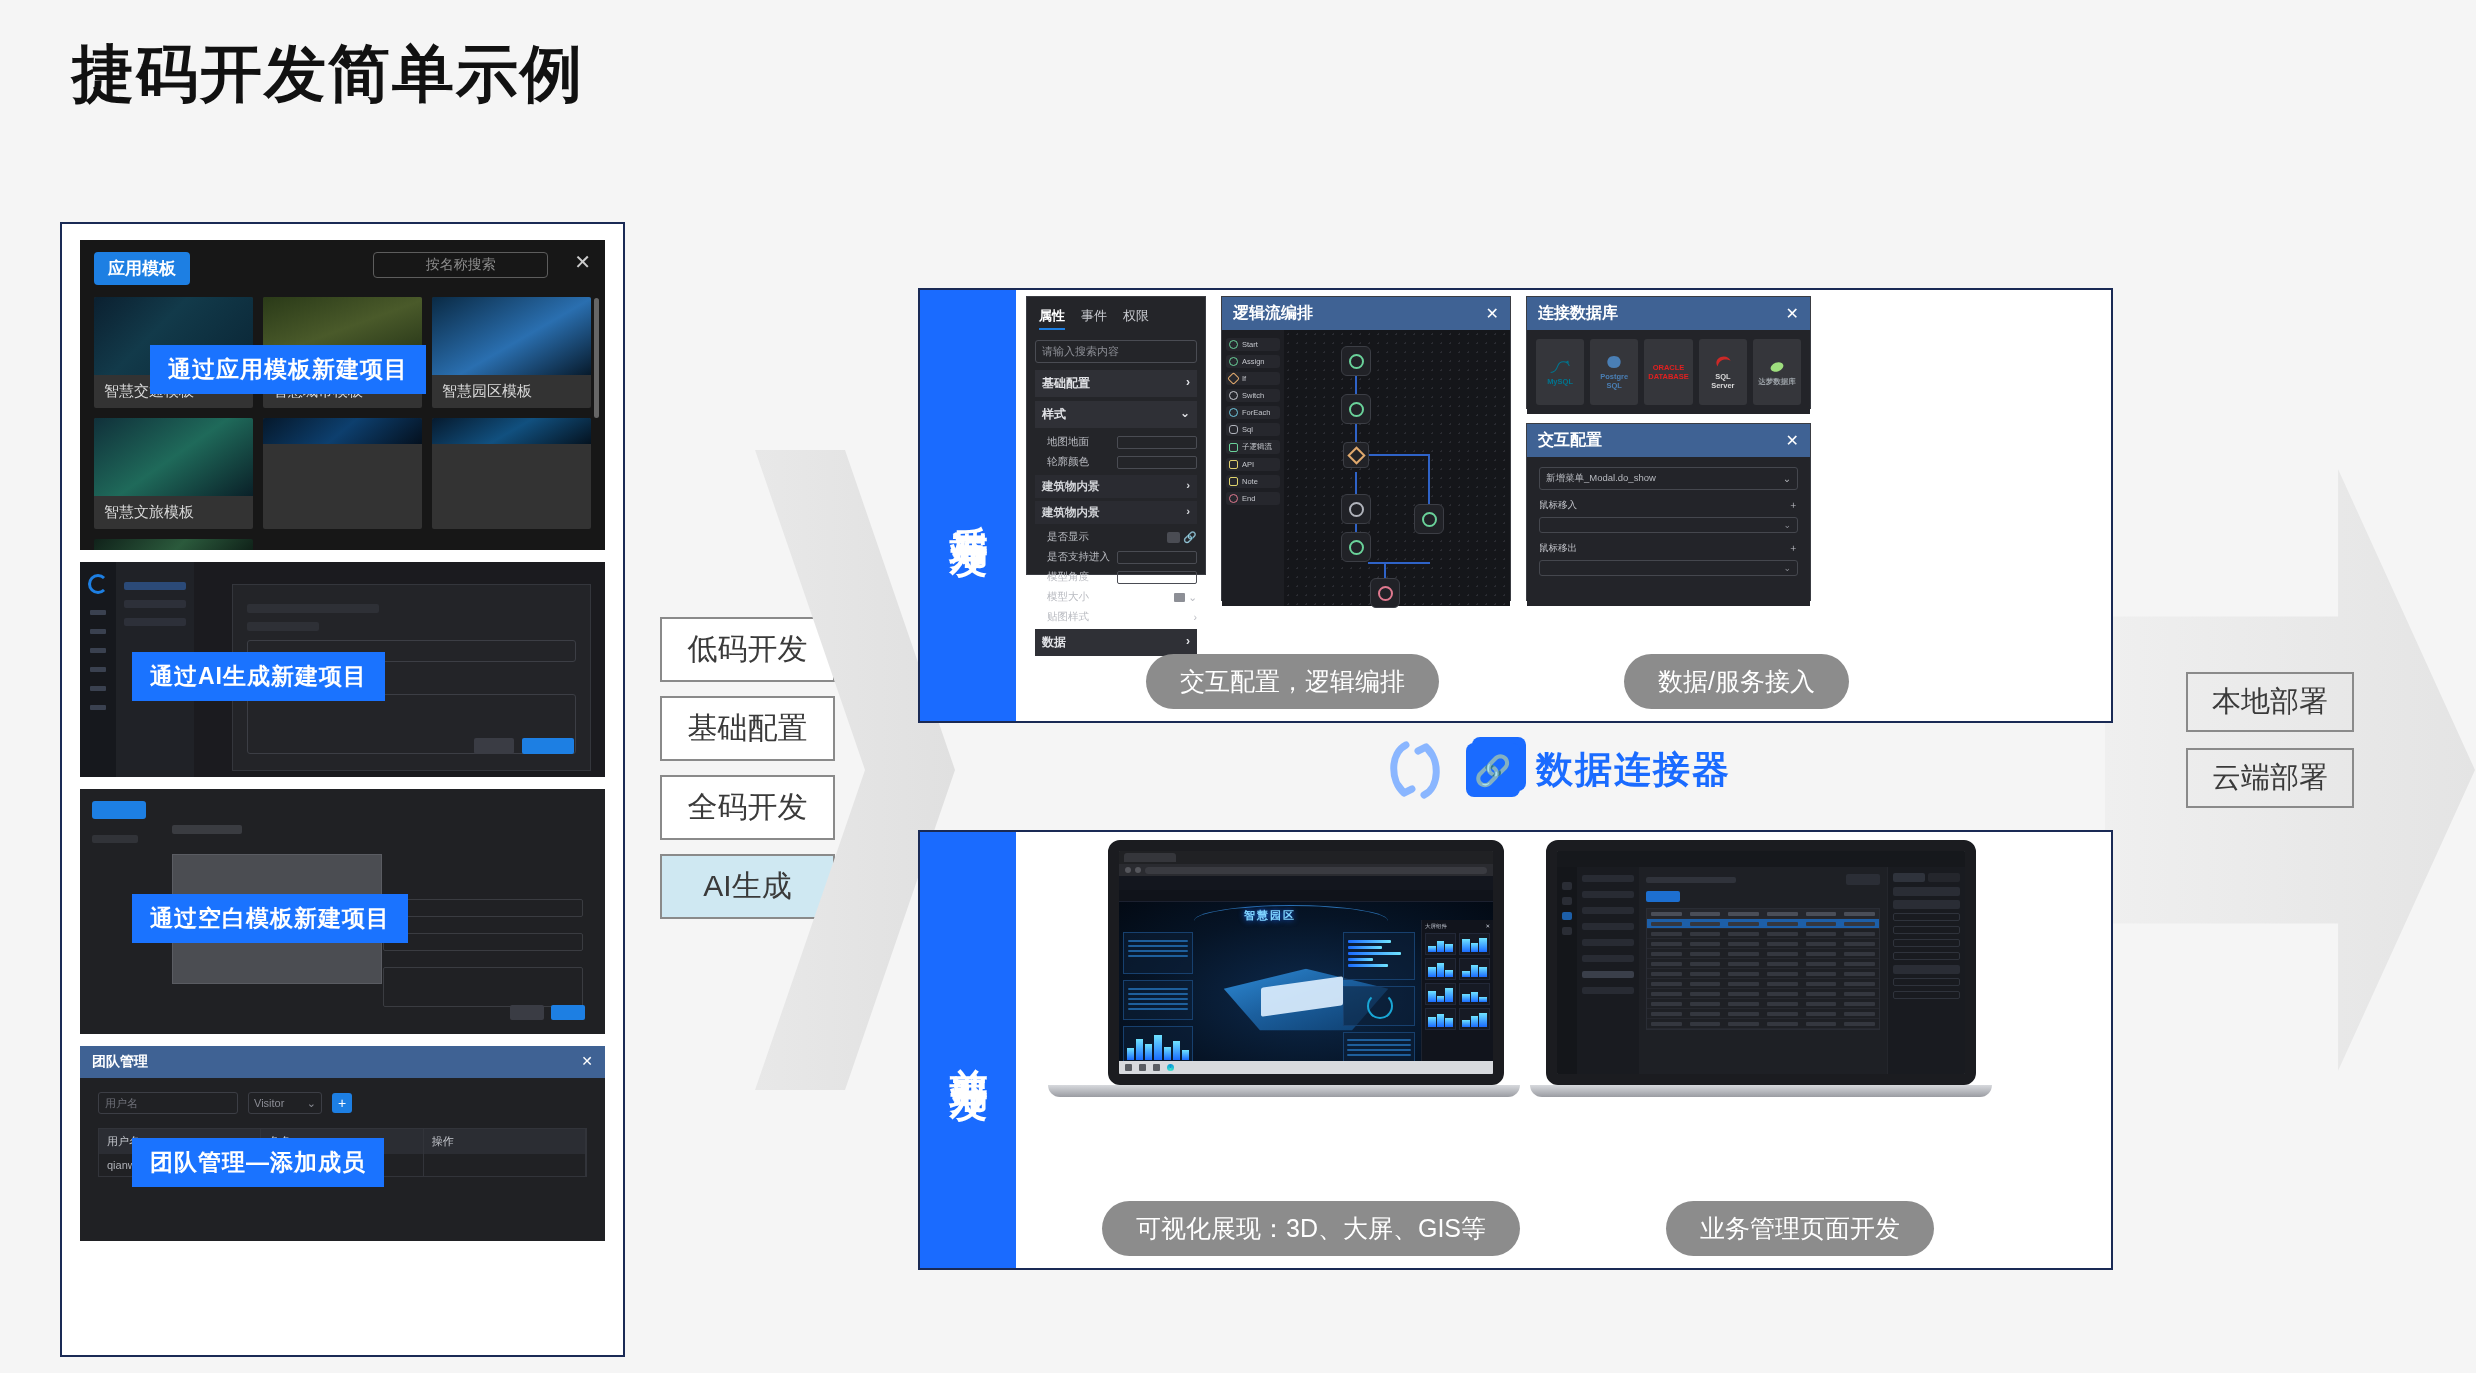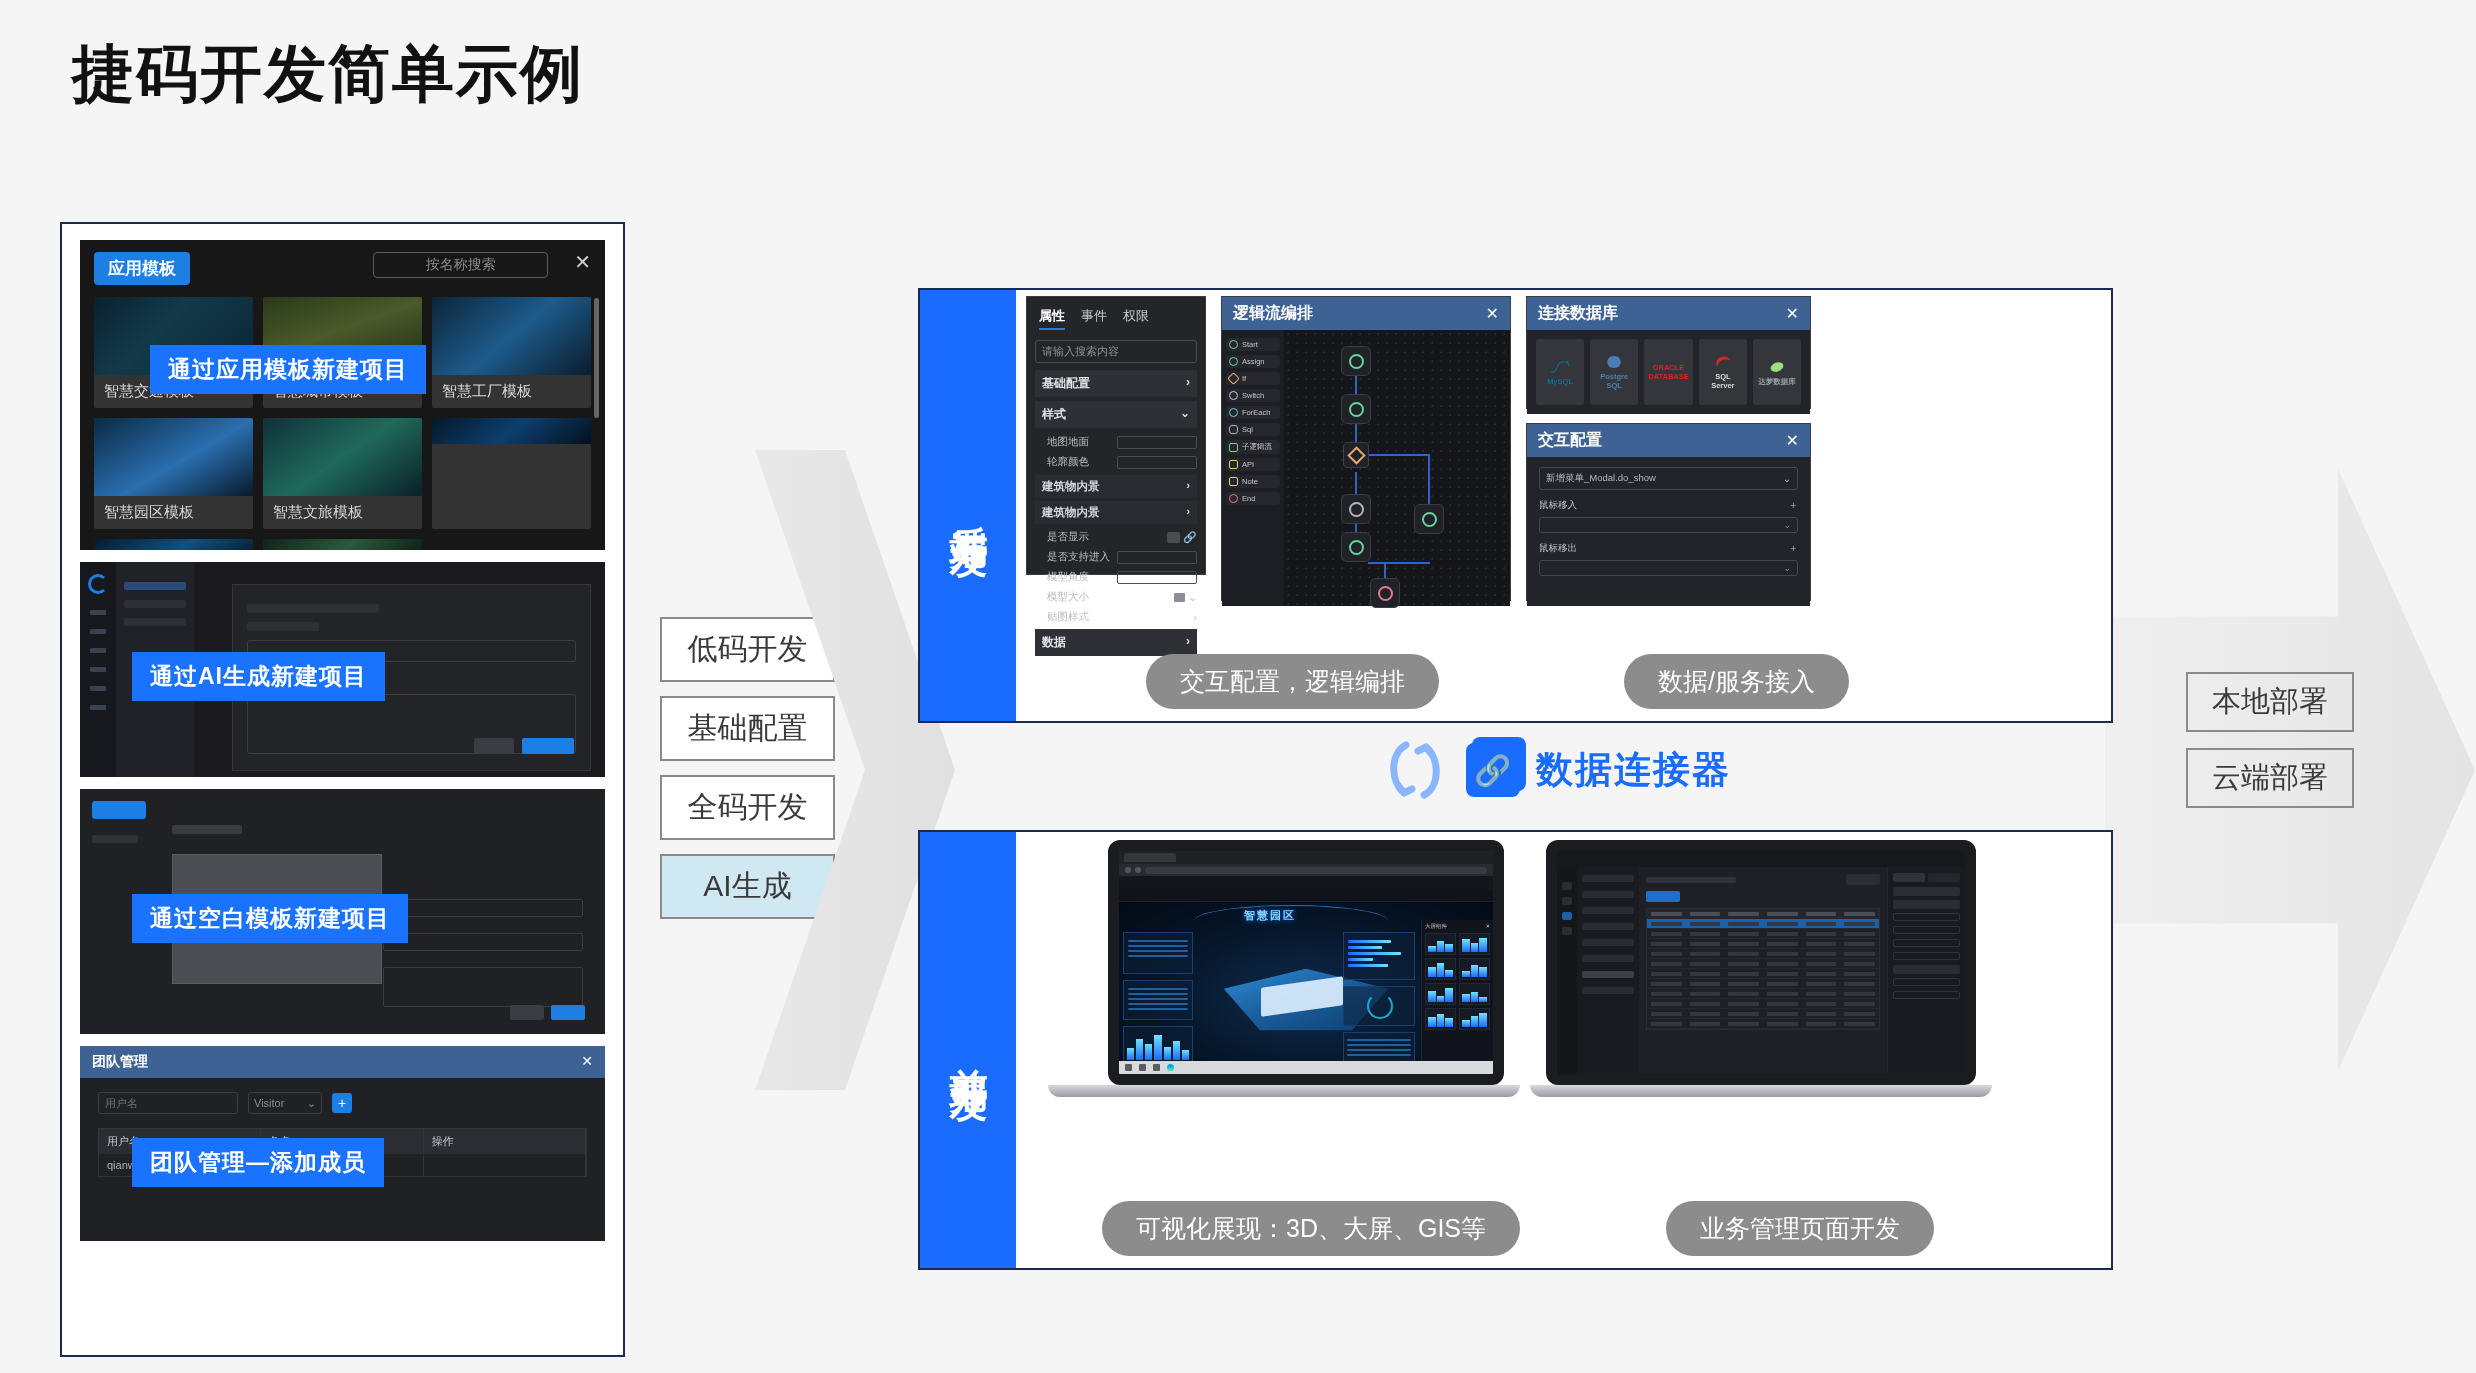--- a/index.html
+++ b/index.html
@@ -341,24 +341,20 @@
     <div class="tpl-grid">
       <div class="tpl-card">
           <div class="tpl-thumb t1"></div>
           <div class="tpl-name">智慧交通模板</div>
         </div>
       <div class="tpl-card">
           <div class="tpl-thumb t2"></div>
           <div class="tpl-name">智慧城市模板</div>
         </div>
       <div class="tpl-card">
-          <div class="tpl-thumb t3"></div>
-          <div class="tpl-name">智慧工厂模板</div>
-        </div>
-      <div class="tpl-card">
           <div class="tpl-thumb t4"></div>
           <div class="tpl-name">智慧园区模板</div>
         </div>
       <div class="tpl-card">
           <div class="tpl-thumb t6"></div>
           <div class="tpl-name">智慧文旅模板</div>
         </div>
       <div class="tpl-card">
           <div class="tpl-thumb t7" style="height:26px"></div>
         </div>

